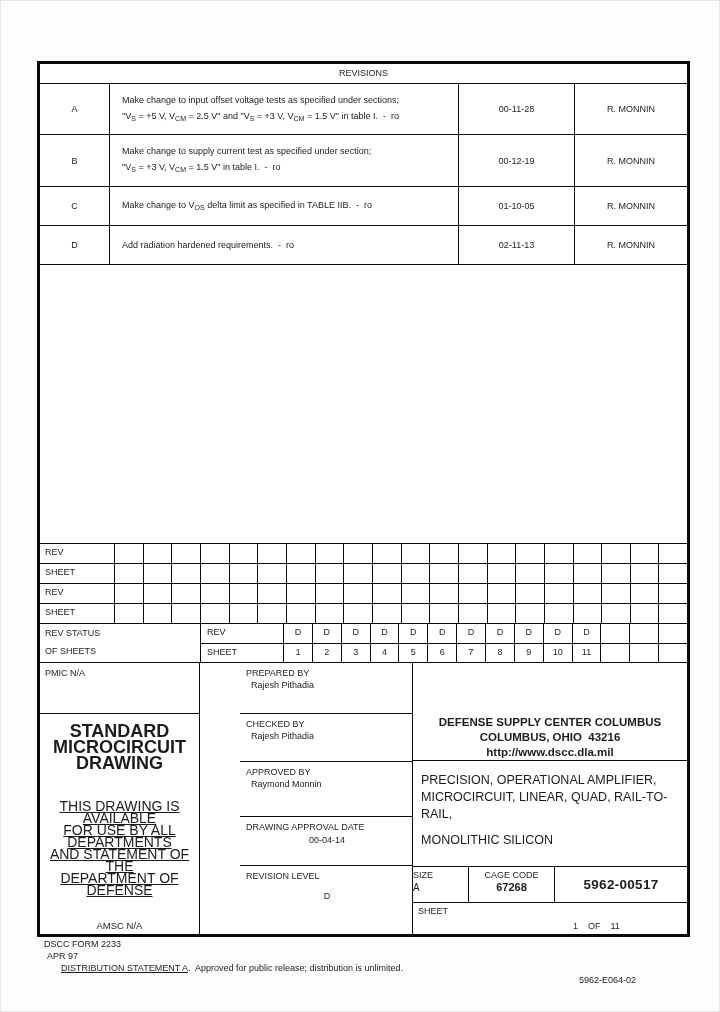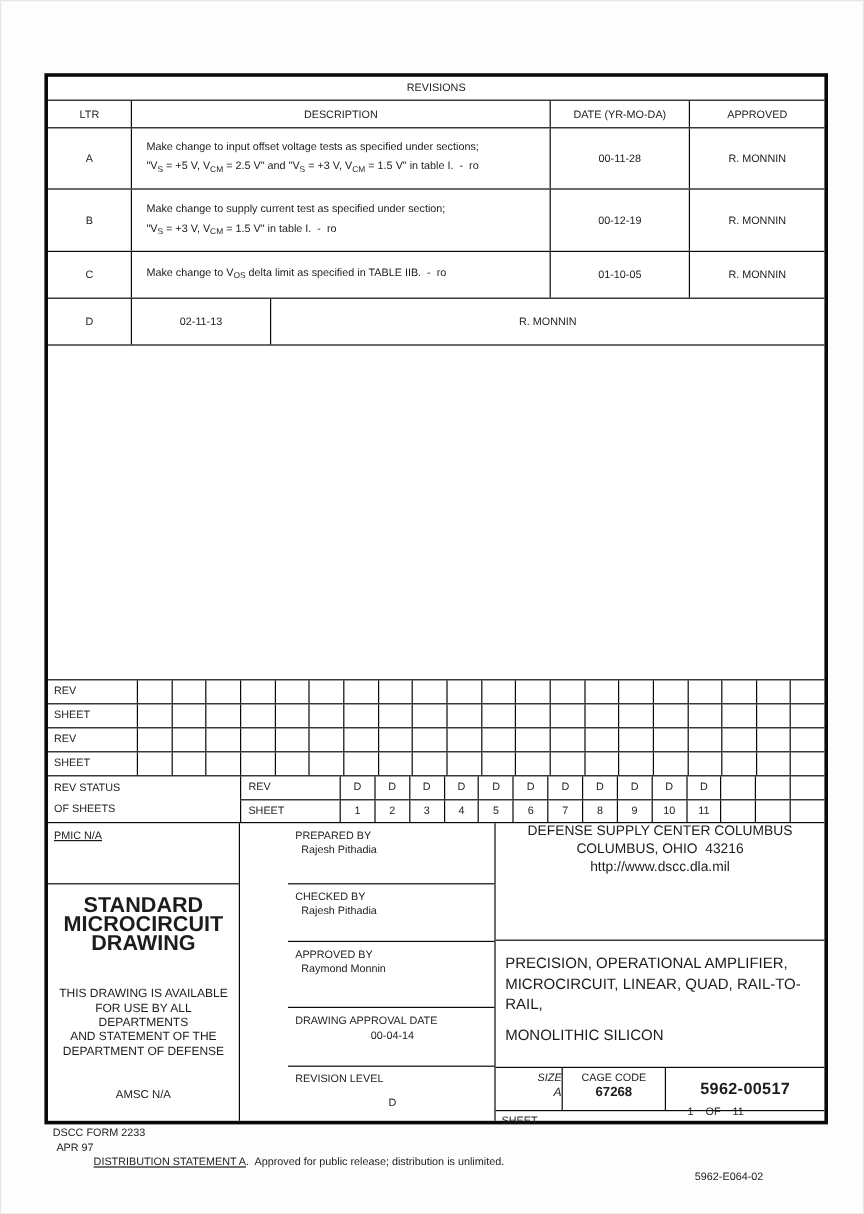--- a/index.html
+++ b/index.html
@@ -43,68 +43,62 @@
 
   .revstatus { height:38px; display:flex; }
   .rs-label { width:160px; padding-left:5px; line-height:18px; box-sizing:border-box; }
   .rs-right { flex:1; display:flex; flex-direction:column; }
   .rs-row { flex:1; display:flex; }
   .rs-row-top { border-bottom:1px solid #0a0a0a; }
   .rs-sublabel { width:83px; padding-left:6px; line-height:17px; box-sizing:border-box; border-left:1px solid #0a0a0a; }
 
   .bottom { flex:1; display:flex; min-height:0; }
   .b-left { width:160px; border-right:1px solid #0a0a0a; display:flex; flex-direction:column; box-sizing:border-box; }
-  .pmic { height:51px; padding:5px 0 0 5px; box-sizing:border-box;text-decoration:underline; }
+  .pmic { height:51px; padding:5px 0 0 5px; box-sizing:border-box; }
   .smd { flex:1; text-align:center; }
   .smd-title { margin-top:9px; font-weight:bold; font-size:18px; line-height:16px; }
-  .avail { margin-top:29px; font-size:10px; line-height:12px; }
+  .avail { margin-top:29px; font-size:14px; line-height:12px;text-decoration:underline; }
   .amsc { margin-top:24px; font-size:9.5px; }
 
   .b-mid { width:173px; border-right:1px solid #0a0a0a; display:flex; flex-direction:column; box-sizing:border-box;margin-left:40px; }
   .m-cell { padding:5px 4px 0 6px; box-sizing:border-box; }
   .m-prepared { height:51px; } .m-checked { height:48px; } .m-approved { height:55px; } .m-date { height:49px; } .m-rev { flex:1; }
   .m-name { padding-left:5px; margin-top:2px; }
   .m-center { text-align:center; margin-top:3px; }
   .m-revlevel { text-align:center; margin-top:10px; }
 
   .b-right { flex:1; display:flex; flex-direction:column; min-width:0; }
-  .agency { height:98px; display:flex; flex-direction:column; justify-content:flex-start; align-items:center; font-weight:normal; font-size:11.5px; line-height:15px; text-align:center; box-sizing:border-box; }
+  .agency { height:98px; display:flex; flex-direction:column; justify-content:flex-end; align-items:center; font-weight:bold; font-size:11.5px; line-height:15px; text-align:center; box-sizing:border-box; }
   .dev-title { height:106px; padding:11px 4px 0 8px; font-size:12.5px; line-height:17px; box-sizing:border-box; }
   .dev-line3 { margin-top:9px; }
   .size-row { height:35px; display:flex; }
-  .size-cell { width:56px; text-align:right; padding-top:3px; box-sizing:border-box;font-style:italic; }
+  .size-cell { width:56px; text-align:left; padding-top:3px; box-sizing:border-box; }
   .cage-cell { width:86px; text-align:center; padding-top:3px; box-sizing:border-box; }
   .val-size { font-size:10px; margin-top:2px; }
   .val-cage { font-weight:bold; font-size:11px; margin-top:1px; }
   .pn-cell { flex:1; display:flex; align-items:center; justify-content:center; font-weight:bold; font-size:13.5px; letter-spacing:0.3px; }
   .sheet-row { flex:1; position:relative; }
   .sheet-label { position:absolute; left:5px; top:3px; }
   .sheet-info { position:absolute; left:140px; bottom:3px;margin-left:20px; }
   .sheet-info span { margin-right:10px; }
 
   .footer-line1 { position:absolute; left:43px; top:938px; }
   .footer-line2 { position:absolute; left:46px; top:950px; }
   .doc-number  { position:absolute; left:578px; top:974px; }
-  .dist        { position:absolute; left:77px; top:962px; white-space:pre-wrap; }
+  .dist        { position:absolute; left:60px; top:962px; white-space:pre-wrap; }
   .underline   { text-decoration:underline; }
 </style>
 </head>
 <body>
 
 <div class="page">
   <div class="form">
 
     <div class="rev-title bb">REVISIONS</div>
 
-    <div class="row hdr-row bb">
-      <div class="col-ltr br">LTR</div>
-      <div class="col-desc br">DESCRIPTION</div>
-      <div class="col-date br">DATE (YR-MO-DA)</div>
-      <div class="col-appr">APPROVED</div>
-    </div>
 
     <div class="row h-a bb">
       <div class="col-ltr br ltr-cell">A</div>
       <div class="col-desc br desc-cell"><div class="desc-line"><span>Make change to input offset voltage tests as specified under sections;</span></div><div class="desc-line"><span>"V</span><span class="sub">S</span><span> = +5 V, V</span><span class="sub">CM</span><span> = 2.5 V" and "V</span><span class="sub">S</span><span> = +3 V, V</span><span class="sub">CM</span><span> = 1.5 V" in table I.  -  ro</span></div></div>
       <div class="col-date br date-cell">00-11-28</div>
       <div class="col-appr appr-cell">R. MONNIN</div>
     </div>
 
     <div class="row h-b bb">
       <div class="col-ltr br ltr-cell">B</div>
@@ -115,20 +109,21 @@
 
     <div class="row h-c bb">
       <div class="col-ltr br ltr-cell">C</div>
       <div class="col-desc br desc-cell"><div class="desc-line"><span>Make change to V</span><span class="sub">OS</span><span> delta limit as specified in TABLE IIB.  -  ro</span></div></div>
       <div class="col-date br date-cell">01-10-05</div>
       <div class="col-appr appr-cell">R. MONNIN</div>
     </div>
 
     <div class="row h-d bb">
       <div class="col-ltr br ltr-cell">D</div>
+      <div class="col-desc br desc-cell"><div class="desc-line"><span>Add radiation hardened requirements.  -  ro</span></div></div>
       <div class="col-date br date-cell">02-11-13</div>
       <div class="col-appr appr-cell">R. MONNIN</div>
     </div>
 
     <div class="empty-area bb"></div>
 
     <div class="row grid-row bb">
       <div class="grid-label">REV</div>
       <div class="gcells">
           <div class="gcell"></div>

